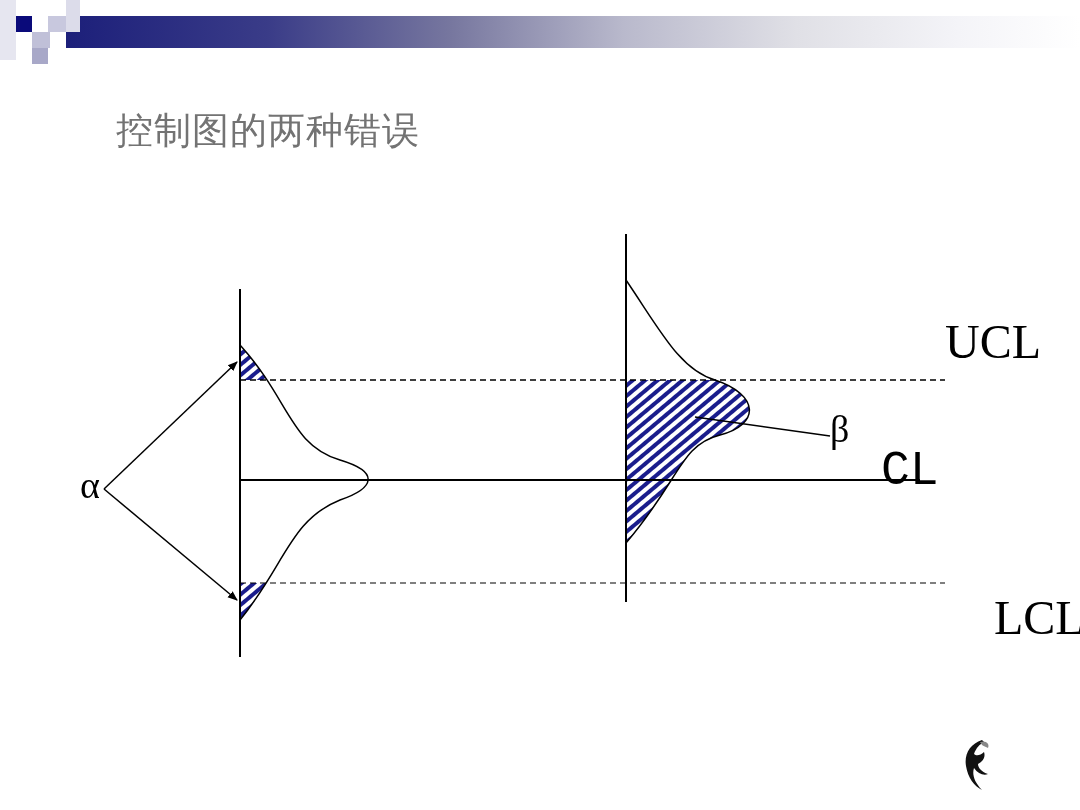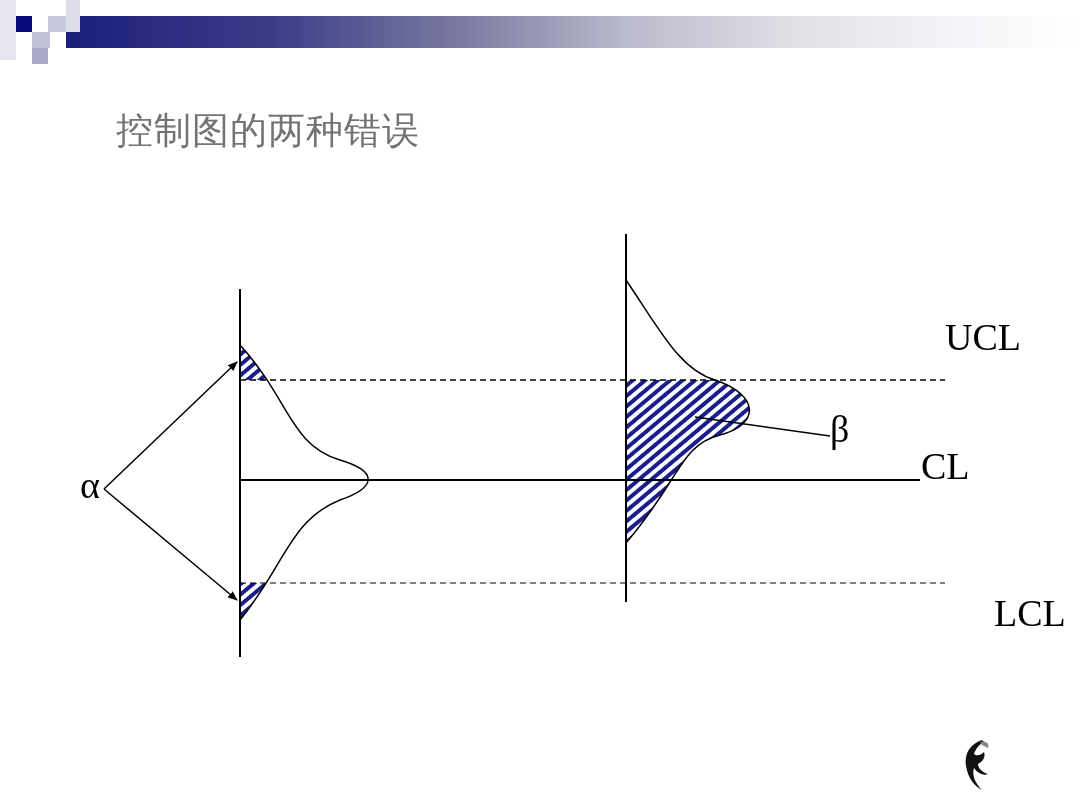--- a/index.html
+++ b/index.html
@@ -2,21 +2,21 @@
 <html><head>
 <meta charset="utf-8">
 <style>
   html, body { margin: 0; padding: 0; background: #ffffff; }
   body { width: 1080px; height: 810px; position: relative; overflow: hidden; font-family: "Liberation Serif", serif; }
   .header-bar { position: absolute; left: 66px; top: 16px; width: 1014px; height: 32px;
     background: linear-gradient(to right, #1c1f7a 0%, #3a3c88 20%, #77779f 38%, #b9b9cc 55%, #e0e0e6 72%, #f4f4f8 88%, #ffffff 100%); }
   .sq { position: absolute; }
   .slide-title { position: absolute; left: 116px; top: 106px; font-family: "DejaVu Sans", sans-serif; font-size: 37px; color: #737373; letter-spacing: 1px; }
   svg.diagram { position: absolute; left: 0; top: 0; }
-  .lbl { position: absolute; font-family: "Liberation Serif", serif; color: #000; font-size: 38px; line-height: 1; }
+  .lbl { position: absolute; font-family: "Liberation Serif", serif; color: #000; font-size: 48px; line-height: 1; }
   .greek { font-size: 38px; }
   .logo { position: absolute; left: 960px; top: 738px; width: 34px; height: 54px; }
 </style>
 </head>
 <body>
 
 <div class="header-bar"></div>
 <div class="sq" style="left:0;top:0;width:16px;height:60px;background:#e6e6f0;"></div>
 <div class="sq" style="left:16px;top:16px;width:16px;height:16px;background:#0a0a7a;"></div>
 <div class="sq" style="left:48px;top:16px;width:18px;height:16px;background:#c8c8de;"></div>
@@ -66,19 +66,19 @@
 
   <line x1="104" y1="489" x2="237" y2="362" stroke="#000" stroke-width="1.5" marker-end="url(#arrow)"></line>
   <line x1="104" y1="489" x2="237" y2="600" stroke="#000" stroke-width="1.5" marker-end="url(#arrow)"></line>
 
   <line x1="695" y1="417" x2="830" y2="436" stroke="#000" stroke-width="1.5"></line>
 </svg>
 
 <div class="lbl greek" style="left:80px;top:466px;">α</div>
 <div class="lbl greek" style="left:830px;top:410px;">β</div>
 <div class="lbl" style="left:945px;top:318px;">UCL</div>
-<div class="lbl" style="left:921px;top:447px;">CL</div>
+<div class="lbl" style="left:881px;top:447px;font-family:Liberation Mono, monospace;">CL</div>
 <div class="lbl" style="left:994px;top:594px;">LCL</div>
 
 <svg class="logo" viewBox="0 0 34 54" xmlns="http://www.w3.org/2000/svg">
   <path d="M22,2 C10,6 4,16 6,28 C8,40 14,48 22,52 C14,44 12,36 14,30 C18,36 24,38 28,36 C22,34 18,30 18,26 C22,24 26,20 24,14 C20,18 16,18 14,16 C16,10 20,6 24,4 Z" fill="#111"></path>
   <path d="M20,4 C26,2 30,6 28,10 C24,8 22,8 20,4 Z" fill="#888"></path>
 </svg>
 
 </body></html>

